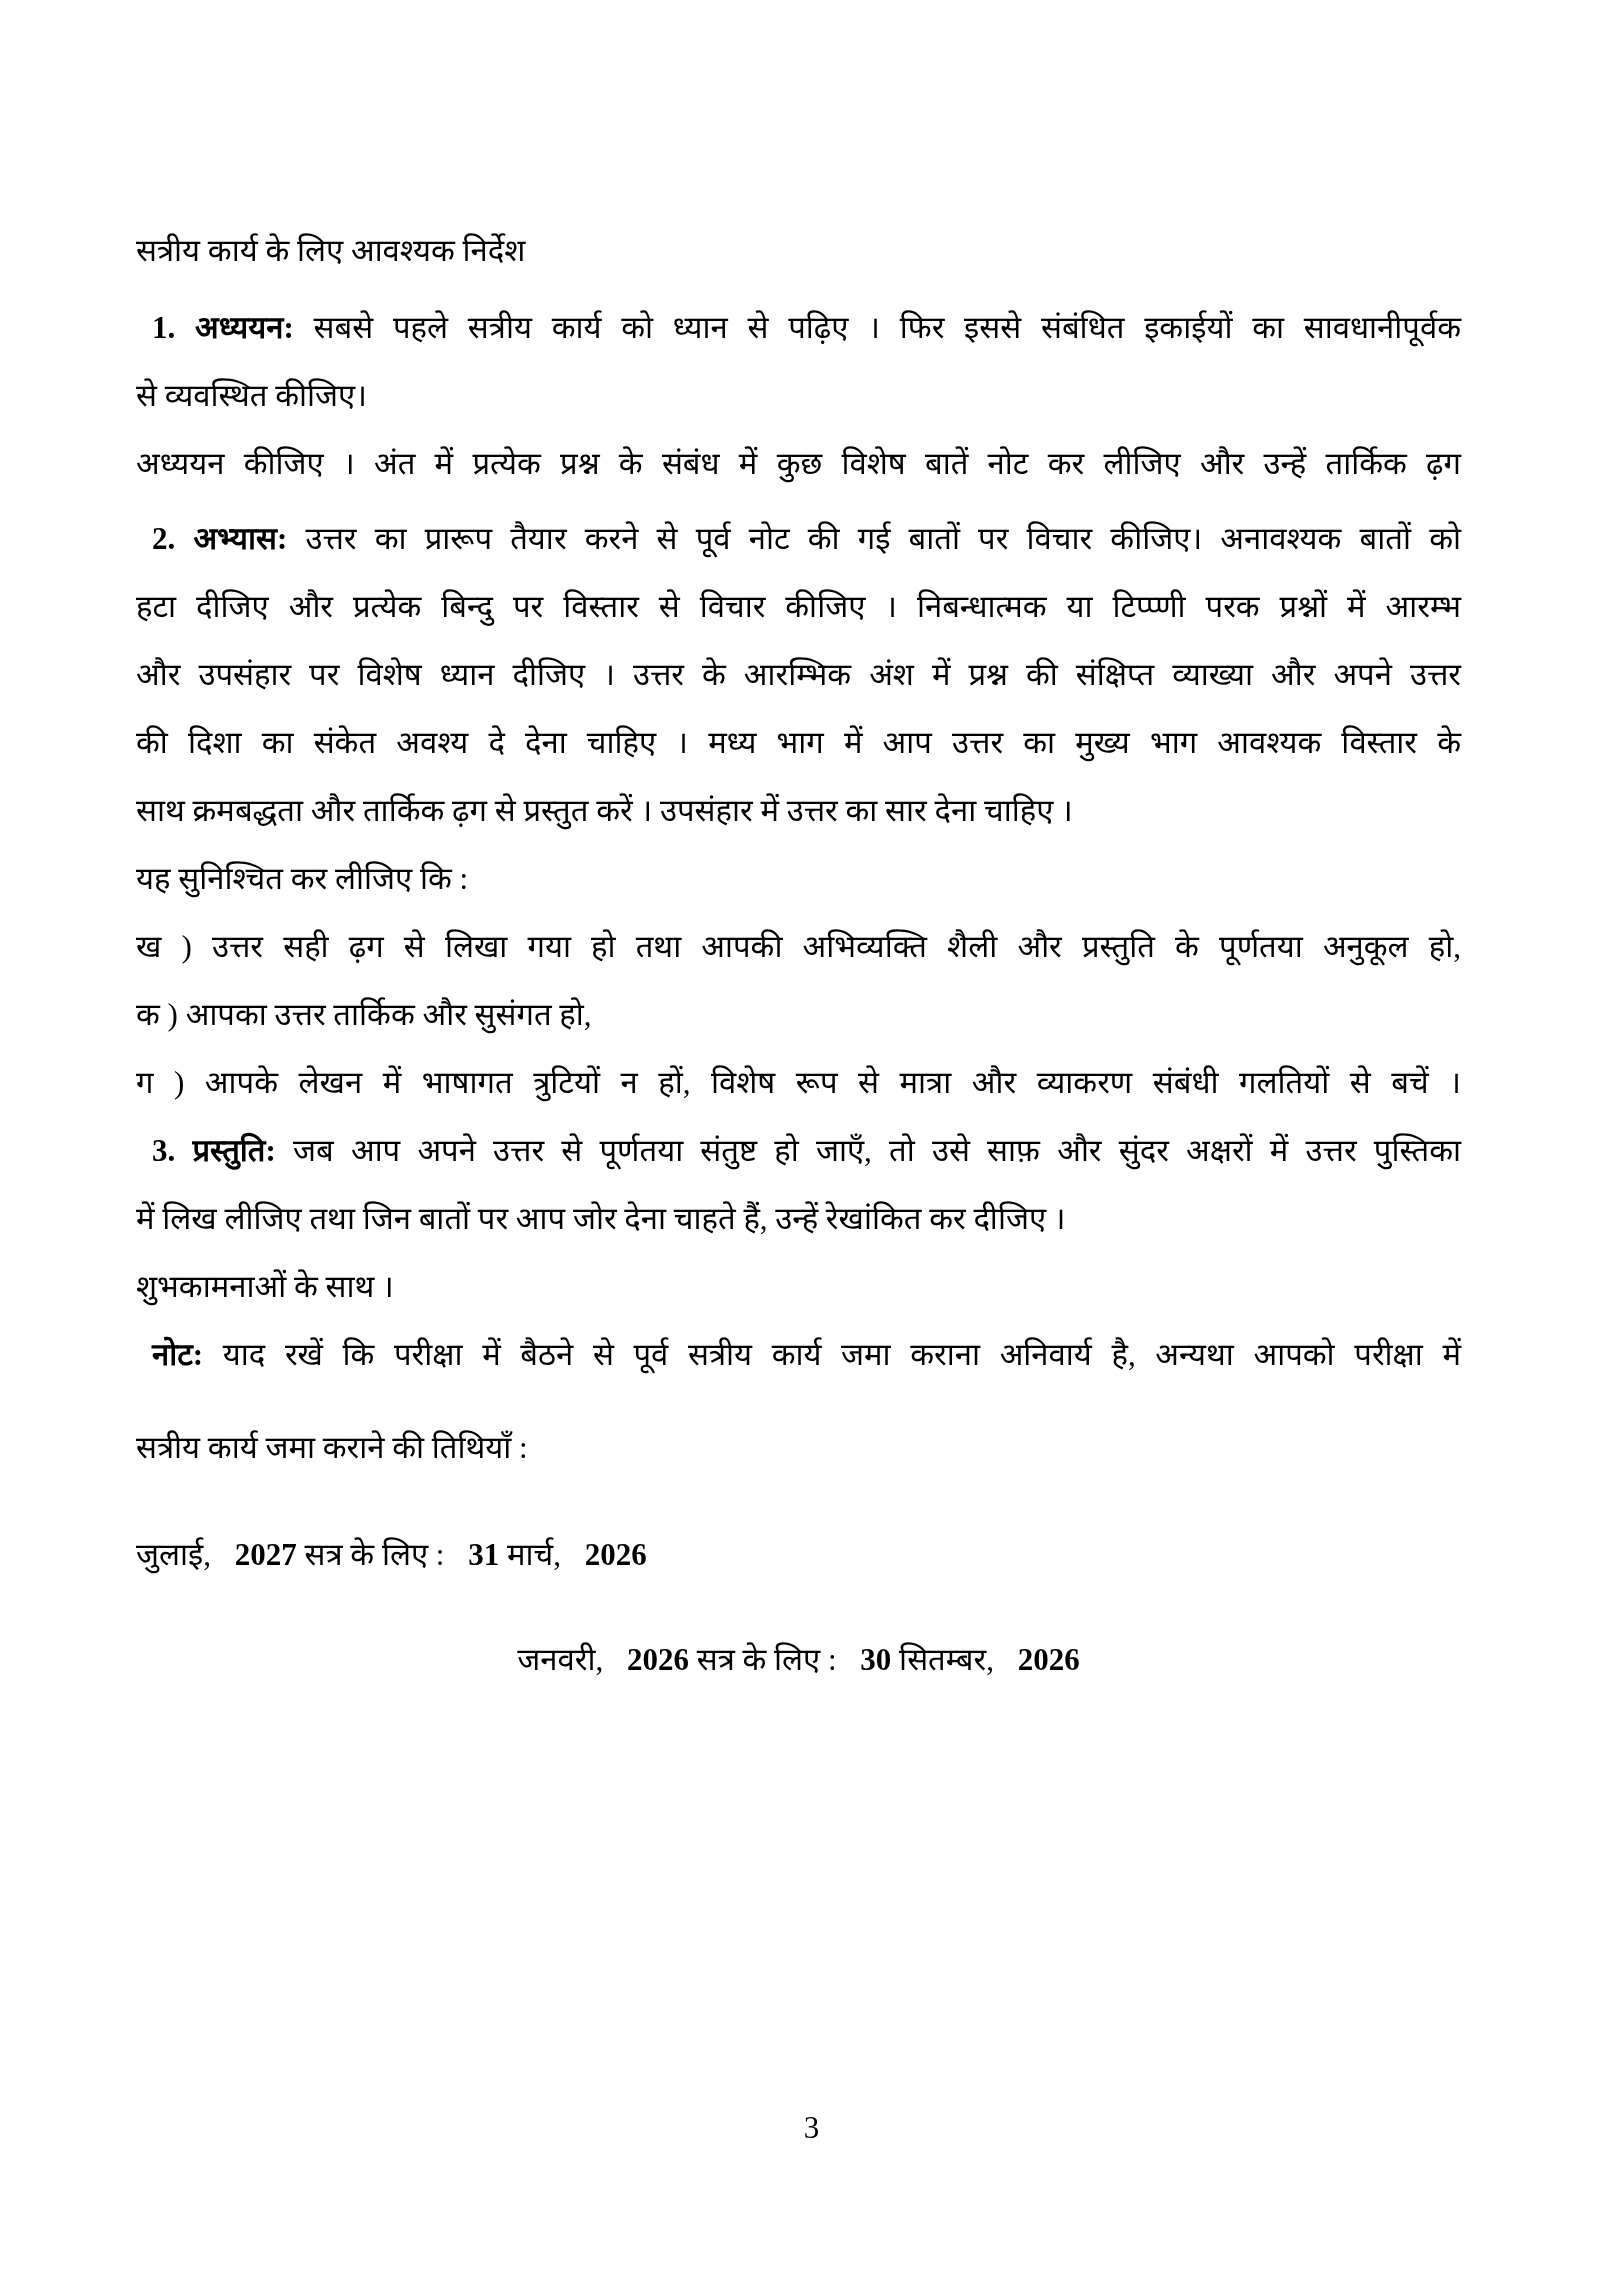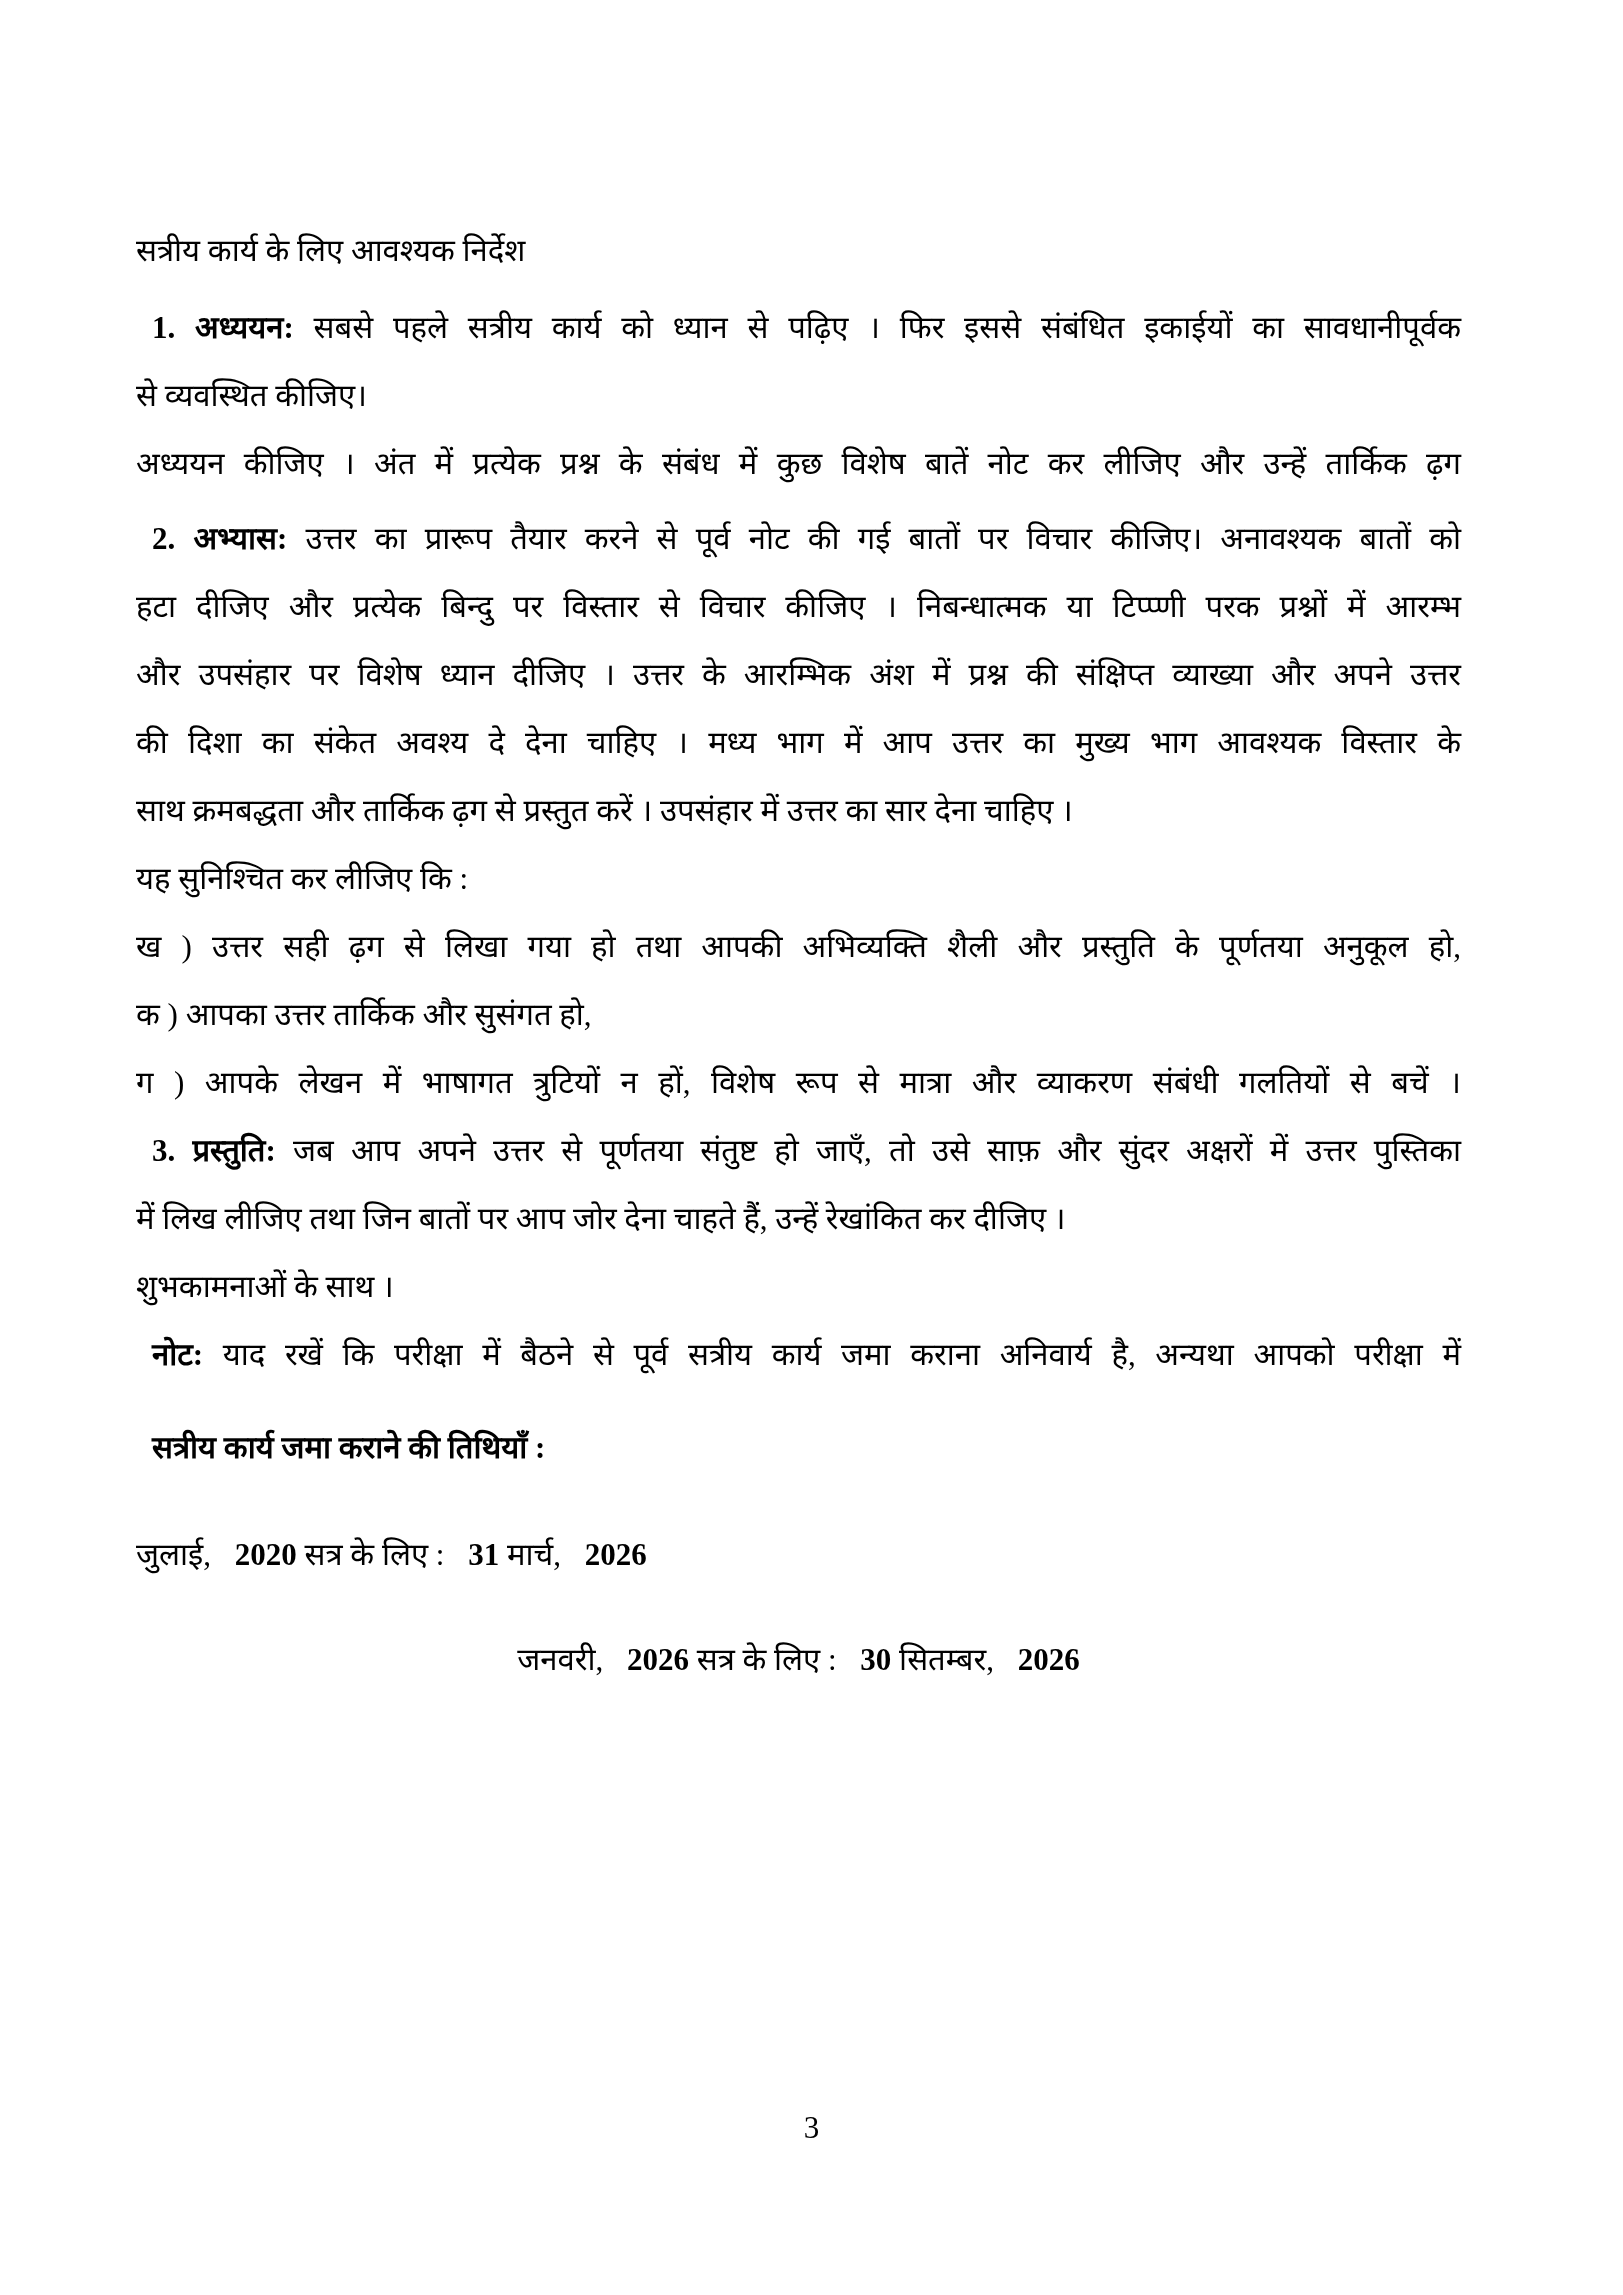--- a/index.html
+++ b/index.html
@@ -24,21 +24,21 @@
   }
   .j{
     text-align:justify;
     text-align-last:justify;
   }
   .b{font-weight:700;margin-left:16px;}
   .title-line{margin-top:217px;}
   .para-1{margin-top:9.2px;}
   .para-2{margin-top:6.5px;}
   .para-3{margin-top:0;}
-  .dates-heading{margin-top:25px;font-weight:700;margin-left:16px;}
+  .dates-heading{margin-top:25px;font-weight:400;}
   .date-line-1{margin-top:39px;}
   .date-line-2{margin-top:37px;text-align:center;}
   .page-number{
     position:absolute;
     top:2094px;
     left:0;
     width:100%;
     text-align:center;
     font-size:31px;
     line-height:68px;
@@ -72,21 +72,21 @@
 
     <div class="para-3">
       <div class="line j"><span class="b">3. प्रस्तुति:</span><span> जब आप अपने उत्तर से पूर्णतया संतुष्ट हो जाएँ, तो उसे साफ़ और सुंदर अक्षरों में उत्तर पुस्तिका</span></div>
       <div class="line"><span>में लिख लीजिए तथा जिन बातों पर आप जोर देना चाहते हैं, उन्हें रेखांकित कर दीजिए ।</span></div>
       <div class="line"><span>शुभकामनाओं के साथ ।</span></div>
       <div class="line j"><span class="b">नोट:</span><span> याद रखें कि परीक्षा में बैठने से पूर्व सत्रीय कार्य जमा कराना अनिवार्य है, अन्यथा आपको परीक्षा में</span></div>
     </div>
 
     <div class="line dates-heading">सत्रीय कार्य जमा कराने की तिथियाँ :</div>
 
-    <div class="line date-line-1"><span>जुलाई, </span><span class="b">2020</span><span> सत्र के लिए : </span><span class="b">31</span><span> मार्च, </span><span class="b">2026</span></div>
+    <div class="line date-line-1"><span>जुलाई, </span><span class="b">2027</span><span> सत्र के लिए : </span><span class="b">31</span><span> मार्च, </span><span class="b">2026</span></div>
 
     <div class="line date-line-2"><span>जनवरी, </span><span class="b">2026</span><span> सत्र के लिए : </span><span class="b">30</span><span> सितम्बर, </span><span class="b">2026</span></div>
 
   </div>
 
   <div class="page-number">3</div>
 </div>
 
 
 </body></html>

